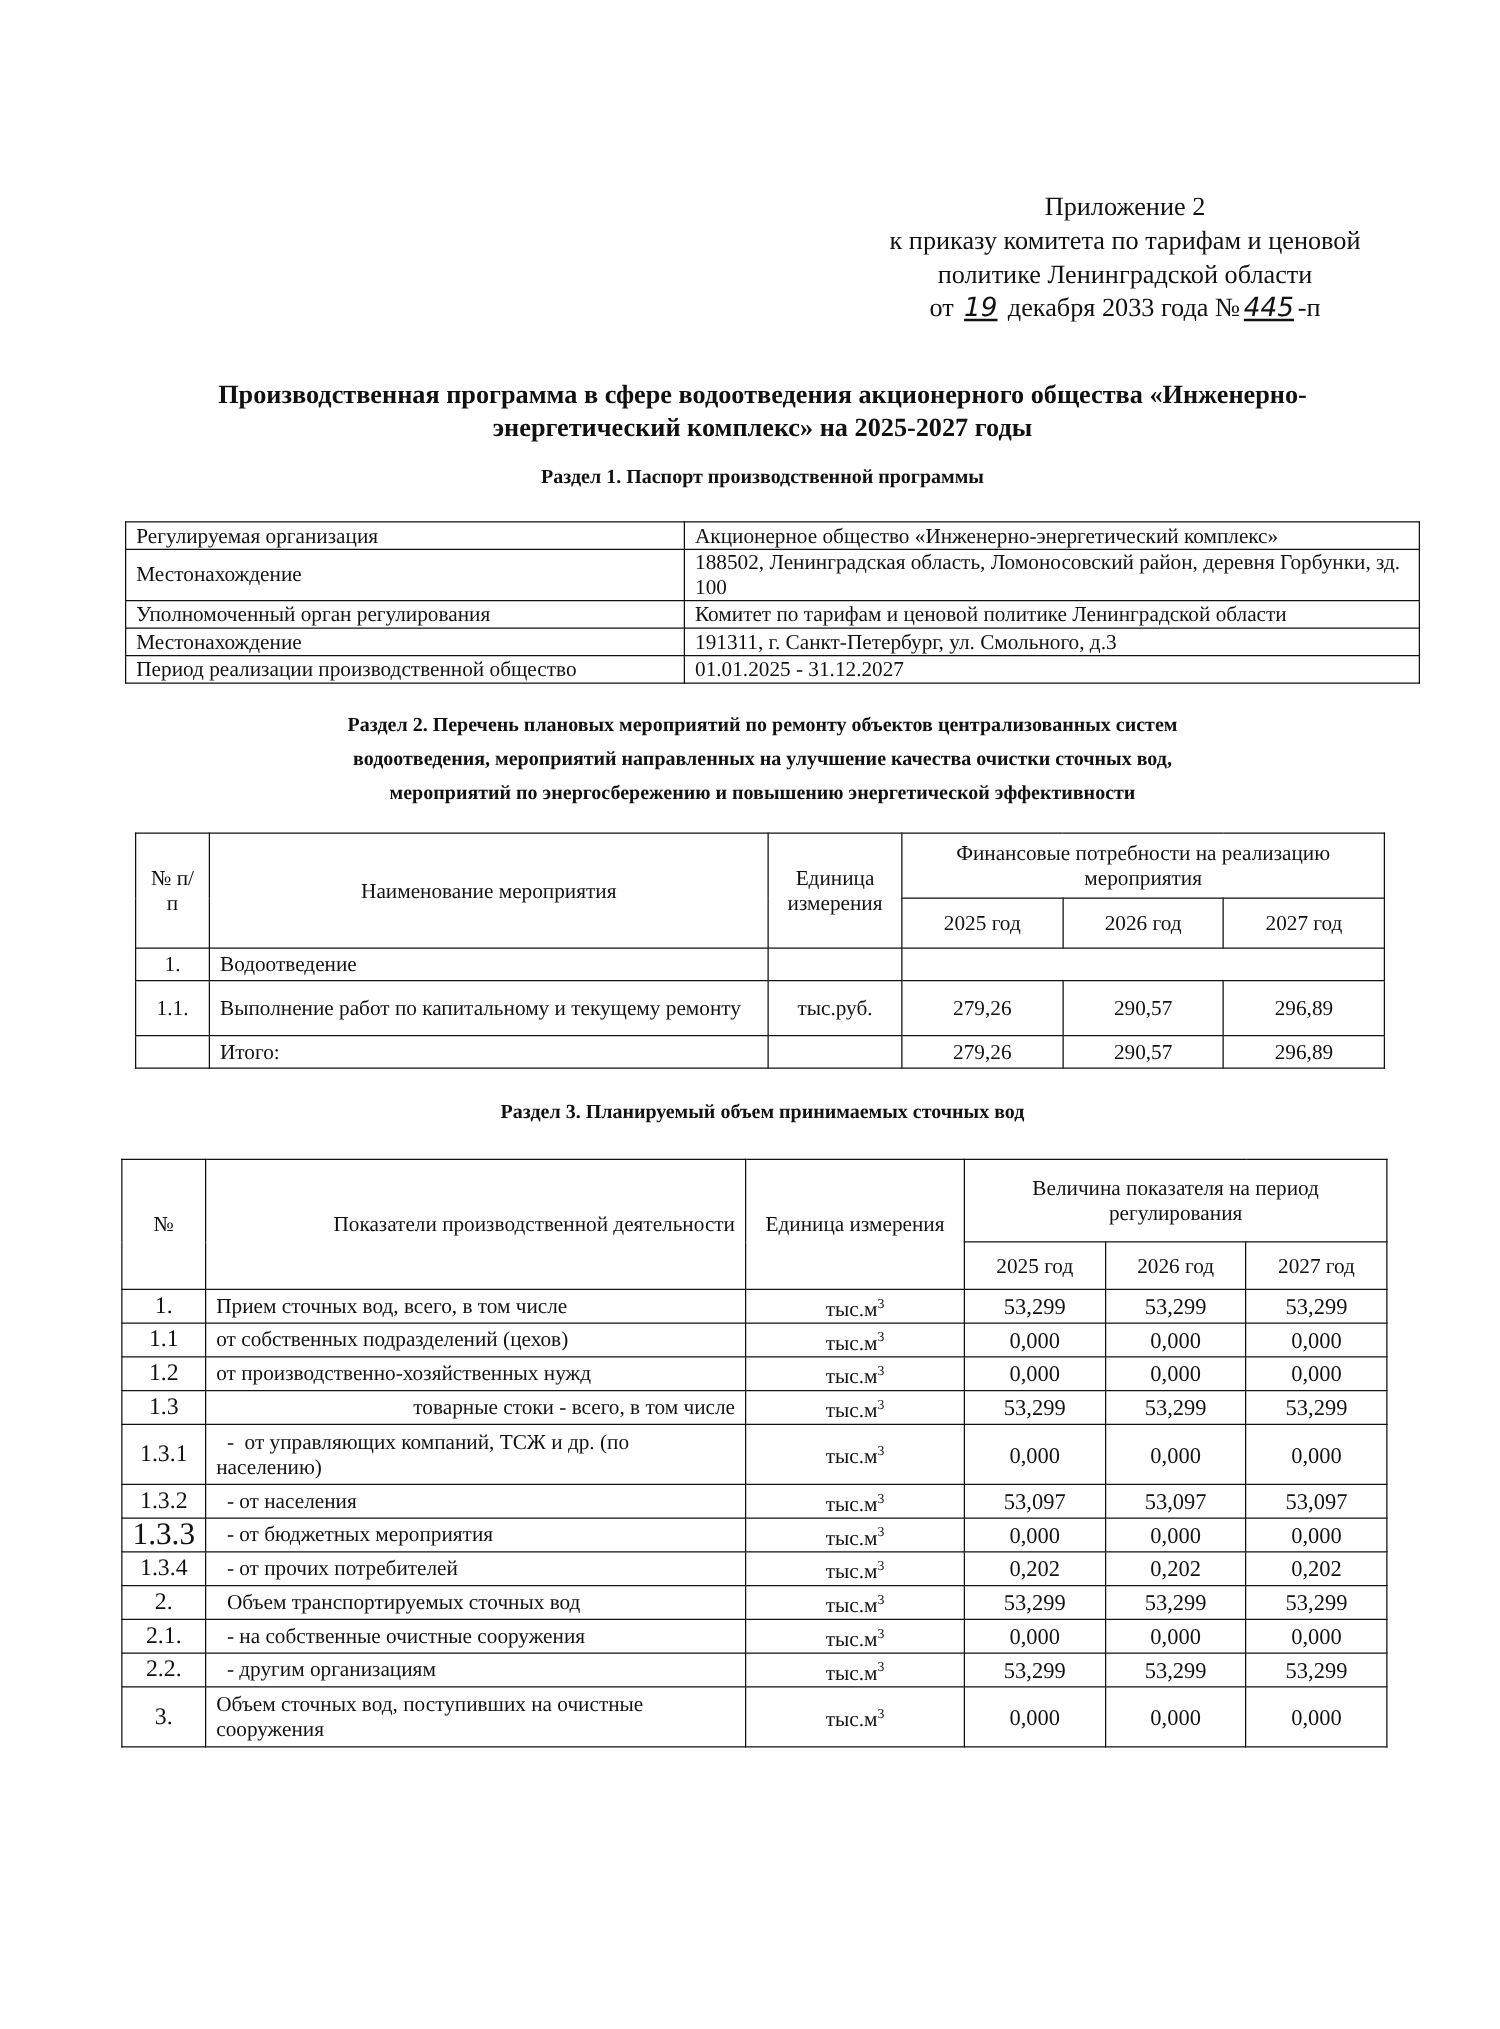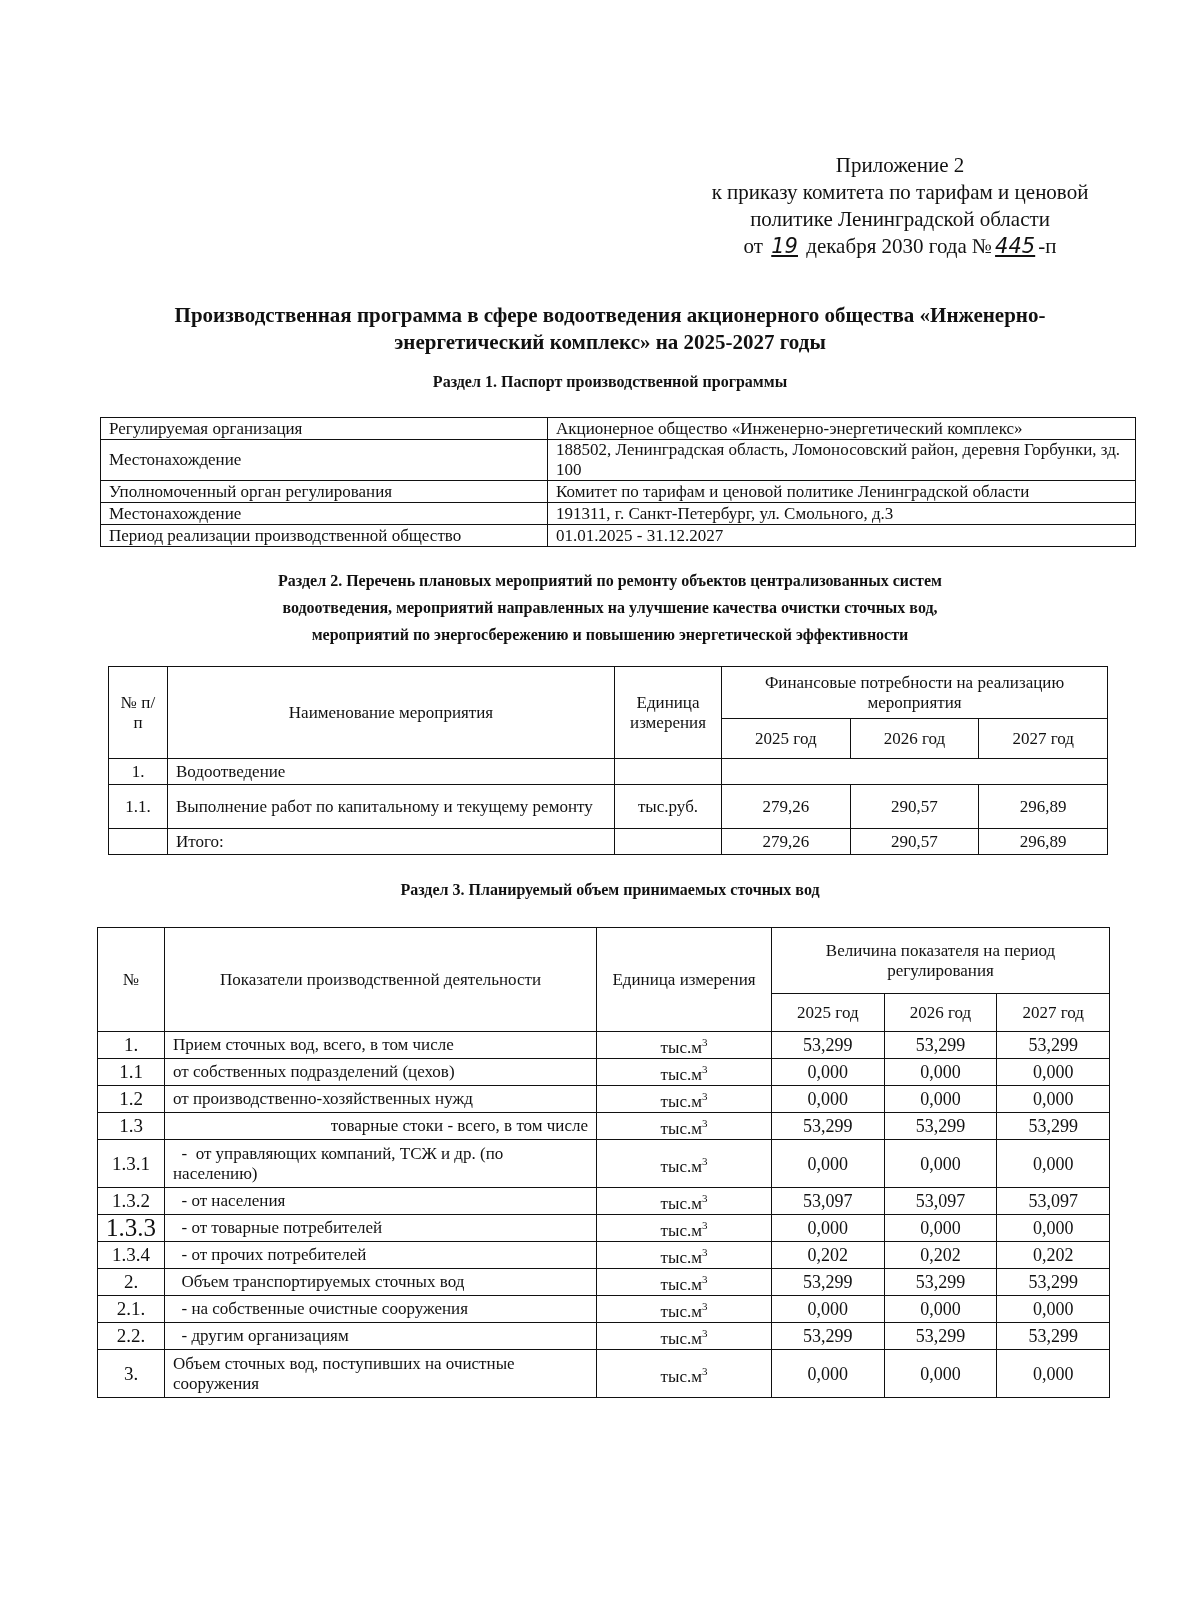--- a/index.html
+++ b/index.html
@@ -32,21 +32,21 @@
 </head>
 <body>
 
 <div class="appendix">
   <div>Приложение 2</div>
   <div>к приказу комитета по тарифам и ценовой</div>
   <div>политике Ленинградской области</div>
   <div>
     <span>от</span>
     <span class="hand">19</span>
-    <span>декабря 2030 года №</span><span class="hand">445</span><span>-п</span>
+    <span>декабря 2033 года №</span><span class="hand">445</span><span>-п</span>
   </div>
 </div>
 
 <div class="title">
   <div>Производственная программа в сфере водоотведения акционерного общества «Инженерно-</div>
   <div>энергетический комплекс» на 2025-2027 годы</div>
 </div>
 
 <div class="sec-title" style="left:200px; top:368px; width:820px;">Раздел 1. Паспорт производственной программы</div>
 
@@ -120,21 +120,21 @@
       </tr>
     </tbody>
 </table>
 
 <div class="sec-title" style="left:200px; top:876px; width:820px;">Раздел 3.  Планируемый объем принимаемых сточных вод</div>
 
 <table class="t3">
   <thead>
     <tr style="height:66px;">
       <th rowspan="2" class="center" style="width:48px;">№</th>
-      <th rowspan="2" style="width:415px; text-align:center;">Показатели производственной деятельности</th>
+      <th rowspan="2" style="width:415px; text-align:right;">Показатели производственной деятельности</th>
       <th rowspan="2" class="center" style="width:158px;">Единица измерения</th>
       <th colspan="3" class="center">Величина показателя на период регулирования</th>
     </tr>
     <tr style="height:38px;">
       <th class="center">2025 год</th>
       <th class="center">2026 год</th>
       <th class="center">2027 год</th>
     </tr>
   </thead>
   <tbody id="t3body">
@@ -181,21 +181,21 @@
       <tr style="height: 27px;">
         <td class="center" style="font-size:19px;">1.3.2</td>
         <td style="white-space:pre-wrap;">  - от населения</td>
         <td class="center"><span>тыс.м</span><sup>3</sup></td>
         <td class="center" style="font-size:18px;">53,097</td>
         <td class="center" style="font-size:18px;">53,097</td>
         <td class="center" style="font-size:18px;">53,097</td>
       </tr>
       <tr style="height: 27px;">
         <td class="center" style="font-size:25px;">1.3.3</td>
-        <td style="white-space:pre-wrap;">  - от товарные потребителей</td>
+        <td style="white-space:pre-wrap;">  - от бюджетных мероприятия</td>
         <td class="center"><span>тыс.м</span><sup>3</sup></td>
         <td class="center" style="font-size:18px;">0,000</td>
         <td class="center" style="font-size:18px;">0,000</td>
         <td class="center" style="font-size:18px;">0,000</td>
       </tr>
       <tr style="height: 27px;">
         <td class="center" style="font-size:19px;">1.3.4</td>
         <td style="white-space:pre-wrap;">  - от прочих потребителей</td>
         <td class="center"><span>тыс.м</span><sup>3</sup></td>
         <td class="center" style="font-size:18px;">0,202</td>

